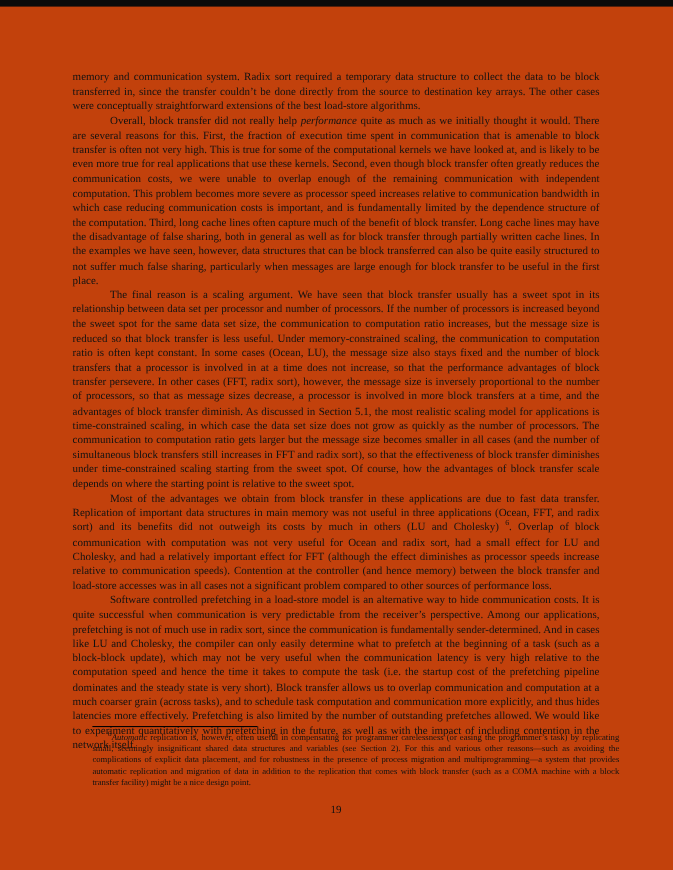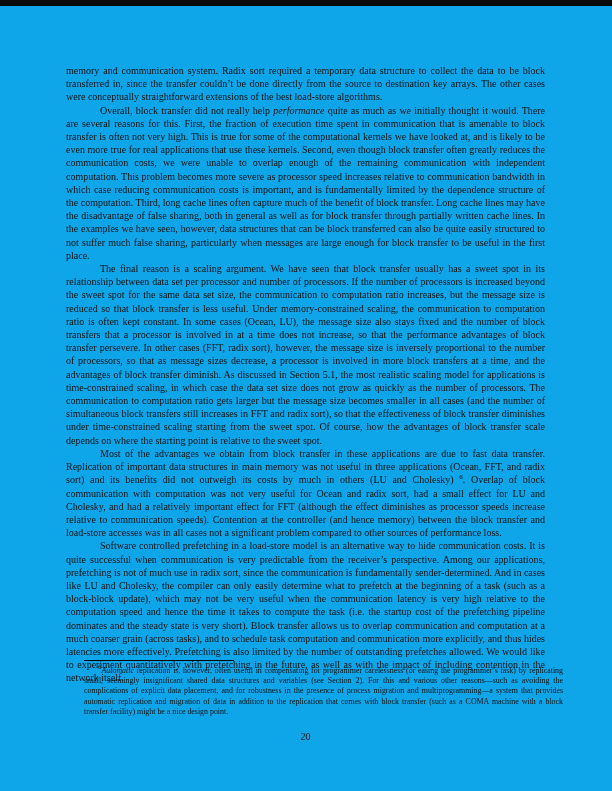--- a/index.html
+++ b/index.html
@@ -1,20 +1,20 @@
 <!DOCTYPE html>
 <html><head>
 <meta charset="utf-8">
 <style>
   html, body { margin: 0; padding: 0; background: #ffffff; }
   .page {
     position: relative;
     width: 612px;
     height: 791px;
-    background: #0ea5e9;
+    background: #c2410c;
     font-family: "Liberation Serif", serif;
     color: #121212;
     overflow: hidden;
   }
   .scan-bar {
     position: absolute;
     top: 0; left: 0;
     width: 612px; height: 6px;
     background: #0a0a0a;
   }
@@ -77,14 +77,14 @@
       <div class="para indent"><span>Software controlled prefetching in a load-store model is an alternative way to hide communication costs.  It is quite successful when communication is very predictable from the receiver’s perspective.  Among our applications, prefetching is not of much use in radix sort, since the communication is fundamentally sender-determined.  And in cases like LU and Cholesky, the compiler can only easily determine what to prefetch at the beginning of a task (such as a block-block update), which may not be very useful when the communication latency is very high relative to the computation speed and hence the time it takes to compute the task (i.e. the startup cost of the prefetching pipeline dominates and the steady state is very short).  Block transfer allows us to overlap communication and computation at a much coarser grain (across tasks), and to schedule task computation and communication more explicitly, and thus hides latencies more effectively. Prefetching is also limited by the number of outstanding prefetches allowed.  We would like to experiment quantitatively with prefetching in the future, as well as with the impact of including contention in the network itself.</span></div>
     </div>
 
   <div class="footnote-block">
     <div class="footnote-rule"></div>
     <div class="footnote-text">
       
     <sup>6</sup><i>Automatic</i><span> replication is, however, often useful in compensating for programmer carelessness (or easing the programmer’s task) by replicating small, seemingly insignificant shared data structures and variables (see Section 2). For this and various other reasons—such as avoiding the complications of explicit data placement, and for robustness in the presence of process migration and multiprogramming—a system that provides automatic replication and migration of data in addition to the replication that comes with block transfer (such as a COMA machine with a block transfer facility) might be a nice design point.</span></div>
   </div>
 
-  <div class="page-number">20</div>
+  <div class="page-number">19</div>
 </div>
 
 </body></html>

